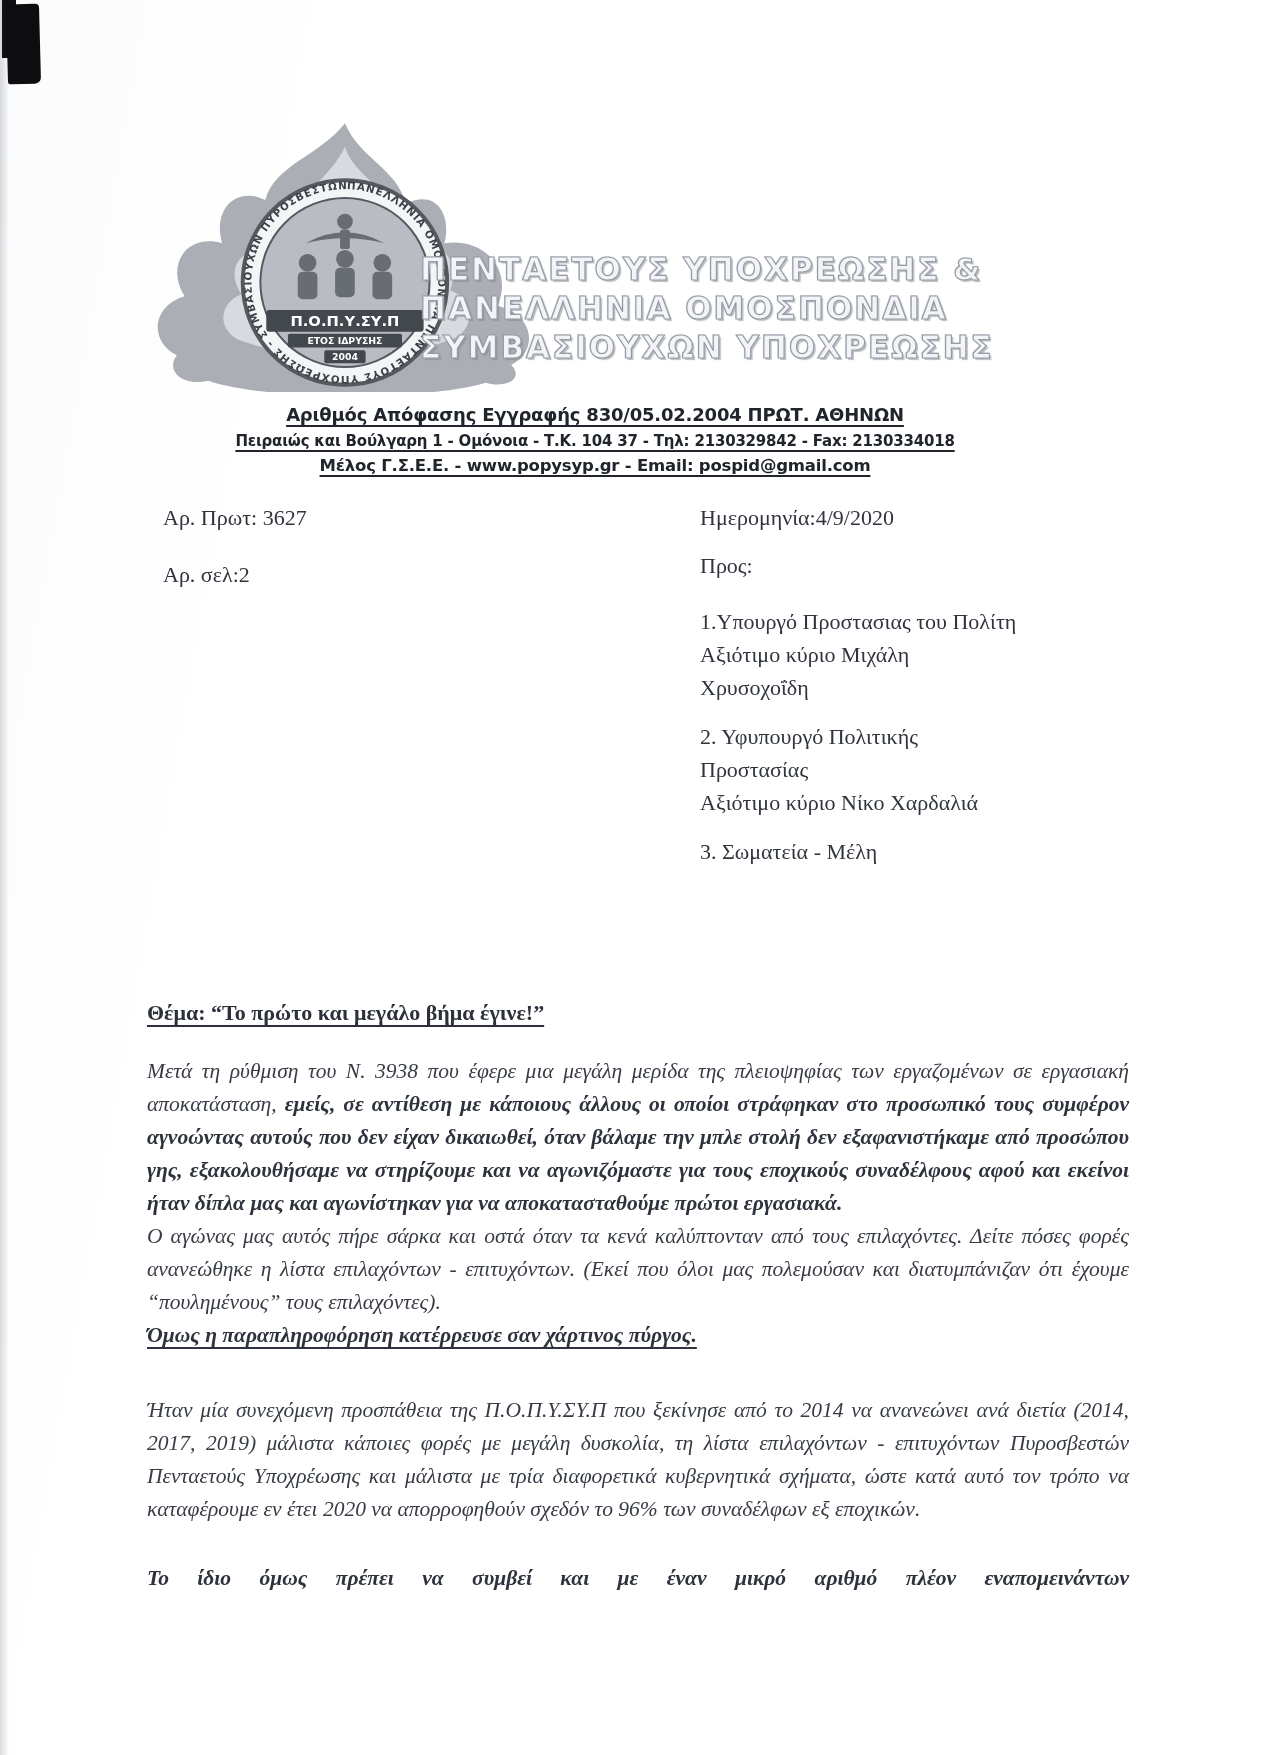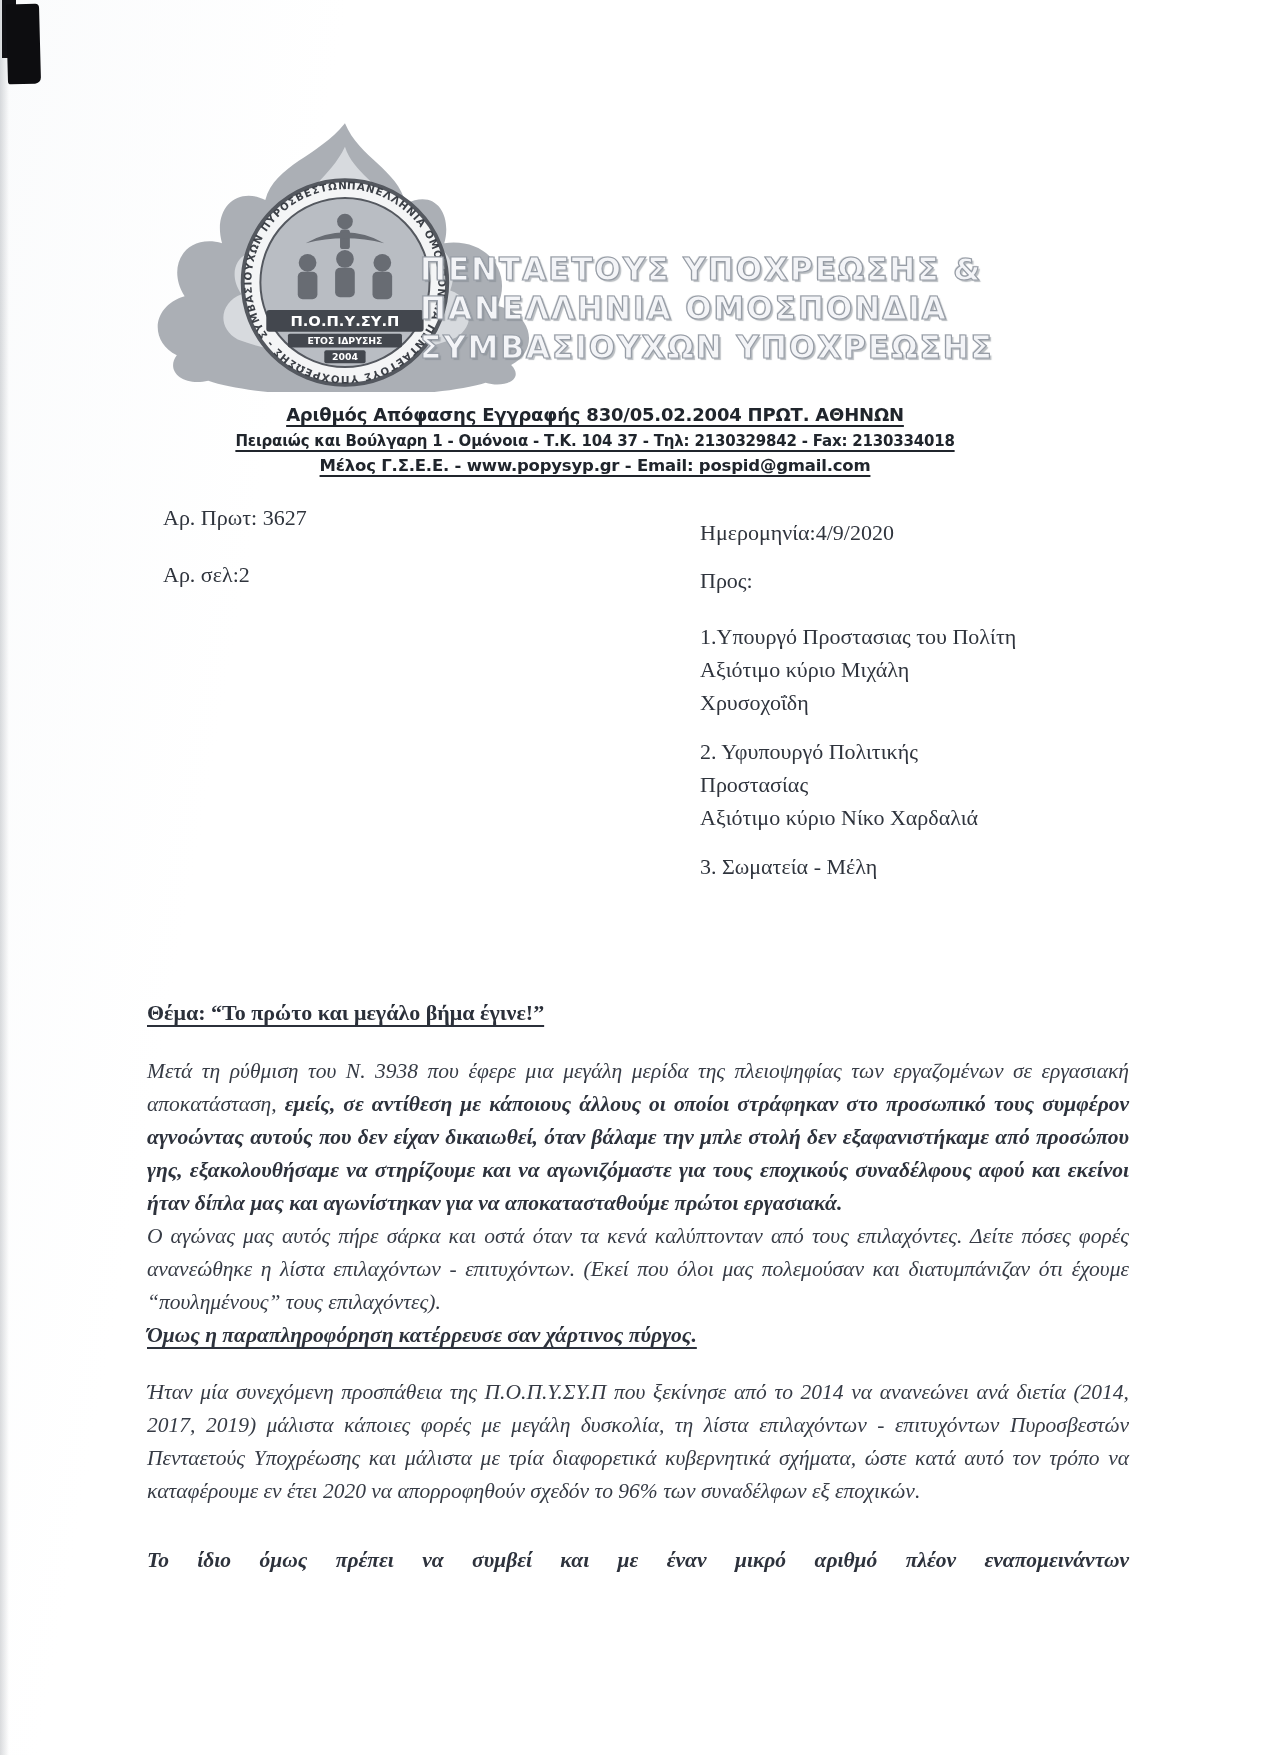--- a/index.html
+++ b/index.html
@@ -42,38 +42,38 @@
     text-decoration:underline;text-decoration-thickness:2px;text-underline-offset:4px;
     letter-spacing:-0.2px;
   }
   .masthead .l1{font-size:18px;font-weight:700;margin-bottom:7px;}
   .masthead .l2{font-size:15px;font-weight:600;margin-bottom:6px;}
   .masthead .l3{font-size:16.5px;font-weight:600;}
 
   
   .meta-left{position:absolute;left:163px;top:505px;font-size:22px;color:#2f343d;}
   .meta-left .row{margin-bottom:31px;}
-  .meta-right{position:absolute;left:700px;top:505px;font-size:22px;color:#2f343d;width:430px;margin-top:15px;}
+  .meta-right{position:absolute;left:700px;top:505px;font-size:22px;color:#2f343d;width:430px;}
   .meta-right .date{margin-bottom:22px;}
   .meta-right .to{margin-bottom:26px;}
   .recipient{margin-bottom:16px;line-height:33px;}
 
   
   .body-block{position:absolute;left:147px;top:996px;width:982px;font-size:21.5px;line-height:33px;}
   .subject{
     font-weight:700;font-size:22px;margin-bottom:26px;color:#2b303a;
     text-decoration:underline;text-decoration-thickness:2px;text-underline-offset:5px;
   }
   .para{text-align:justify;margin:0;color:#363b45;font-style:italic;}
   .para b{color:#2d323c;}
   .emphasis-line{
     font-weight:700;color:#2d323c;
     text-decoration:underline;text-decoration-thickness:2px;text-underline-offset:5px;
   }
-  .para.gap{margin-top:24px;}
+  .para.gap{margin-top:42px;}
   .closing{
     margin-top:36px;font-weight:700;color:#2d323c;
     text-align:justify;text-align-last:justify;
   }
 </style>
 </head>
 <body>
 
 <div class="page">
 

